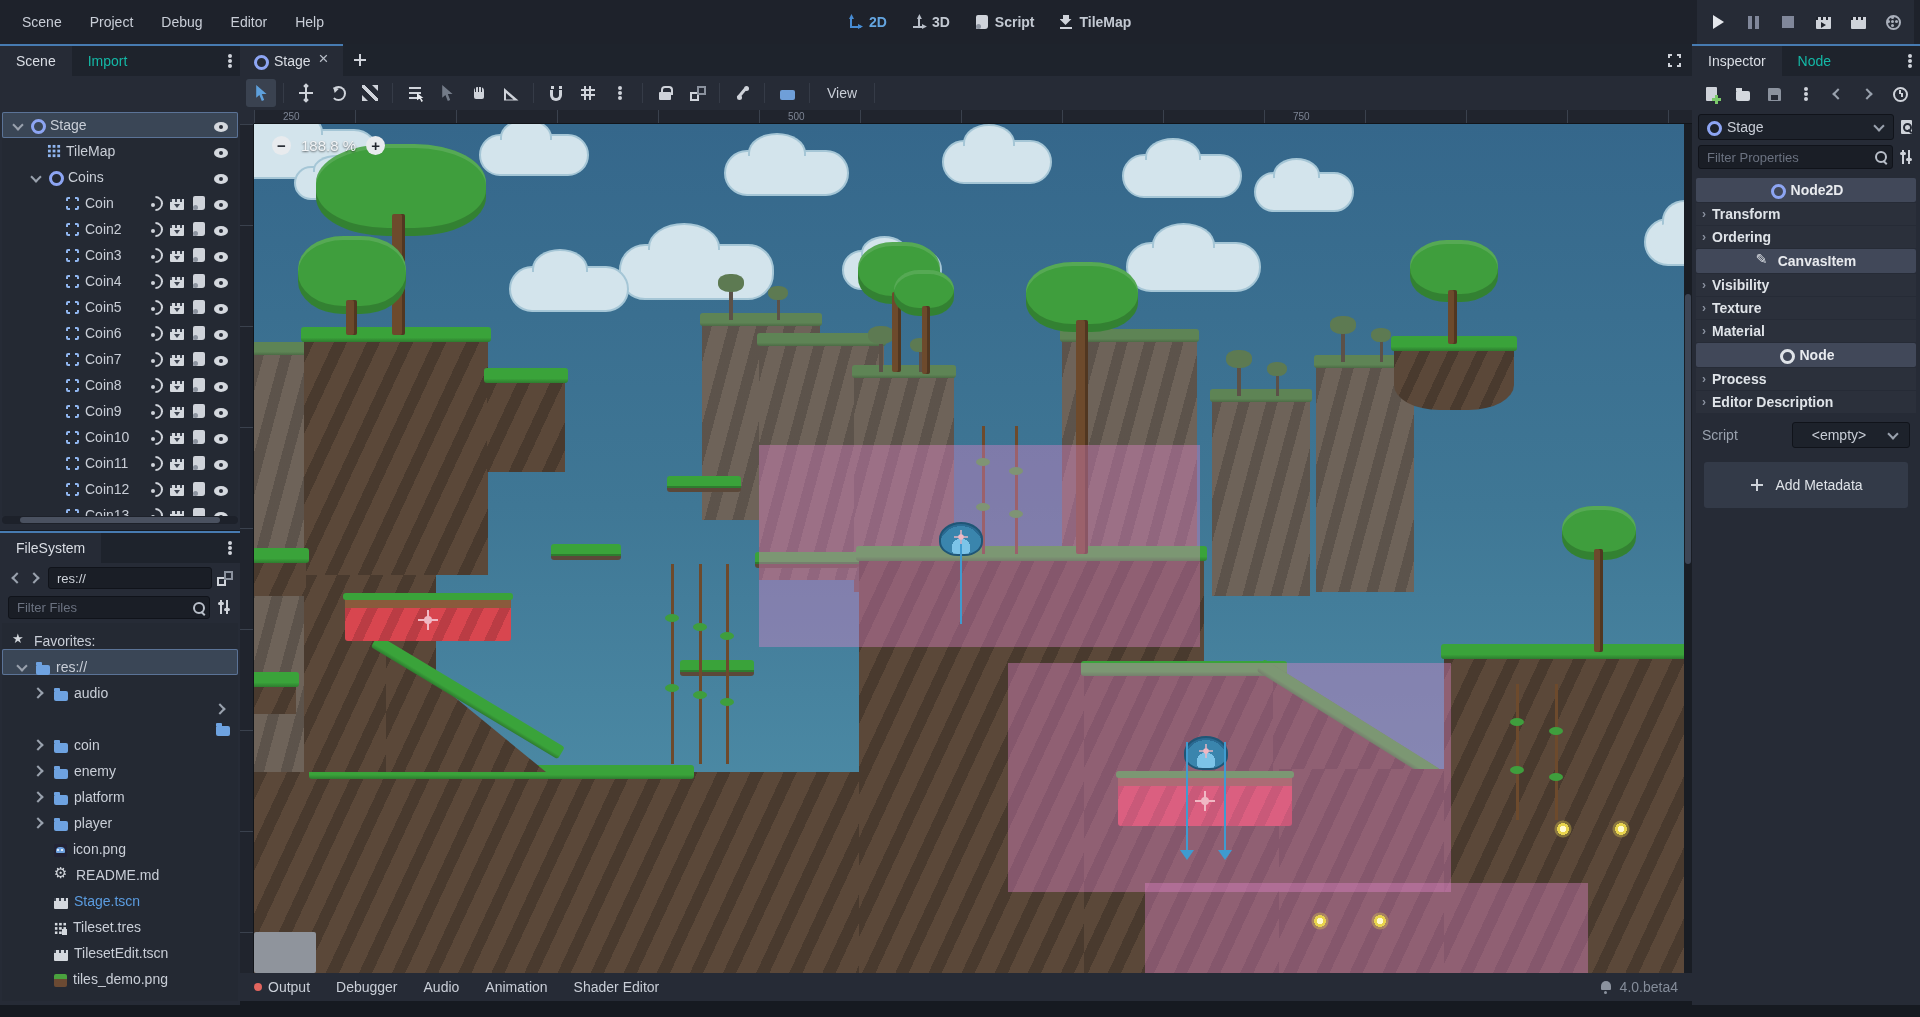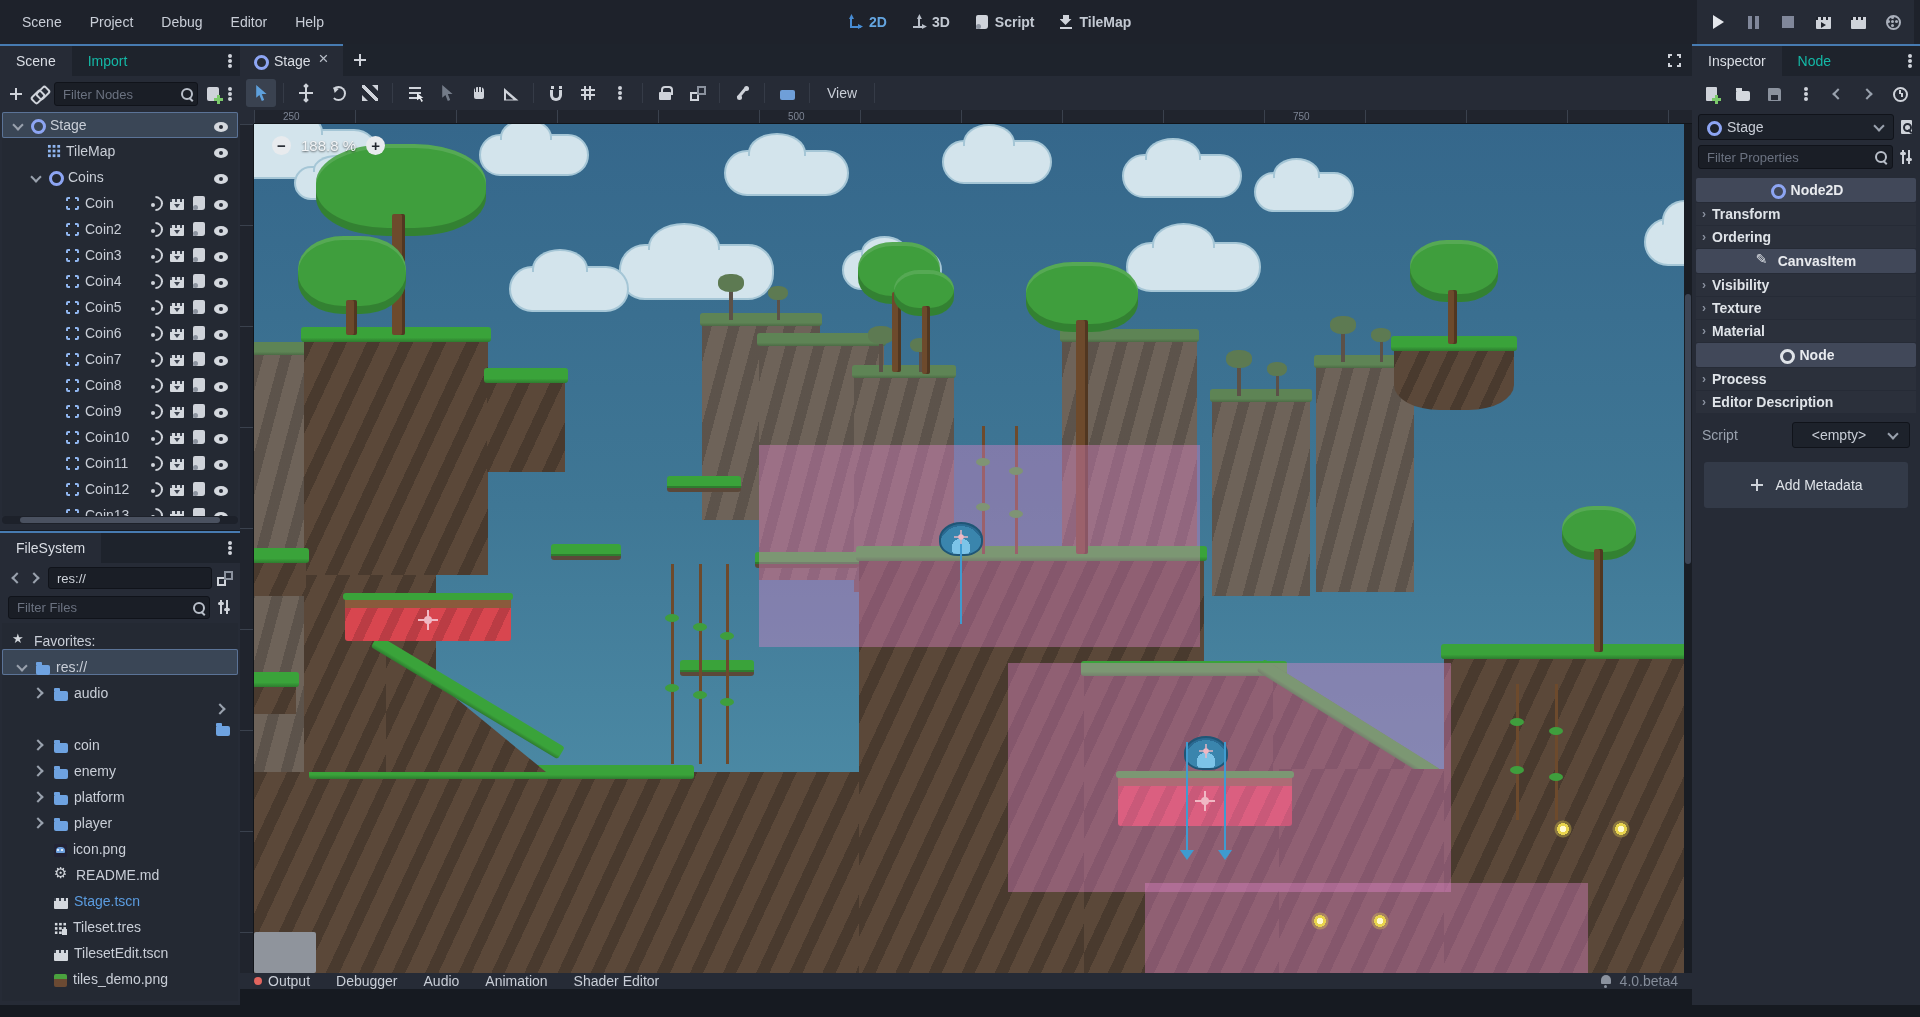--- a/index.html
+++ b/index.html
@@ -264,21 +264,21 @@
   .isec { height:22px; display:flex; align-items:center; gap:6px; padding-left:6px; color:#dfe3e8; font-weight:bold; background:#2b303b; margin-bottom:1px; }
   .isec .arr { color:#8b92a0; font-size:12px; }
   #insp-script-row { display:flex; align-items:center; gap:8px; padding:8px 10px 0; }
   #insp-script-row .slabel { color:#9aa2ae; flex:1; }
   #script-value { display:flex; align-items:center; gap:8px; background:#1d222b; border:1px solid #10131a; border-radius:3px; height:26px; padding:0 8px; color:#c9ced7; width:118px; }
   #script-value .lbl { flex:1; text-align:center; }
   #add-metadata { margin:14px 12px 0; height:46px; width:204px; background:#333a48; border:none; border-radius:3px;
      color:#dfe3e8; font-size:14px; display:flex; align-items:center; justify-content:center; gap:10px; font-family:inherit; }
 
   
-  #bottombar { position:absolute; left:240px; top:973px; width:1452px; height:16px; background:#262b36; display:flex; align-items:center; padding:0 14px; gap:26px; }
+  #bottombar { position:absolute; left:240px; top:973px; width:1452px; height:28px; background:#262b36; display:flex; align-items:center; padding:0 14px; gap:26px; }
   .bitem { display:flex; align-items:center; gap:6px; color:#c9ced7; }
   .reddot { width:8px; height:8px; border-radius:50%; background:#e2655e; }
   #version-area { margin-left:auto; display:flex; align-items:center; gap:6px; color:#848c99; }
 </style>
 </head>
 <body>
 
 <div id="root">
 
   <header id="menubar">
@@ -331,30 +331,20 @@
 
   <aside id="left-col">
     <section id="scene-panel">
       <div class="dock-tabs" id="scene-tabs">
           <div class="dock-tab active">Scene</div>
           <div class="dock-tab">Import</div>
           <div class="tabs-menu">
             <span class="ic ic-dots"></span>
           </div>
         </div>
-      <div id="scene-toolbar">
-        <span class="ic ic-plus"></span>
-        <span class="ic ic-chain"></span>
-        <span class="finput">
-          <input placeholder="Filter Nodes" style="">
-          <span class="ic ic-search"></span>
-        </span>
-        <span class="ic ic-script-add"></span>
-        <span class="ic ic-dots"></span>
-      </div>
       <div id="scene-tree" style="--erase:#242933;">
           <div class="trow sel" style="padding-left: 8px;">
             <span class="ic ic-chev-down exp"></span>
             <span class="ic ic-node2d"></span>
             <span class="lbl">Stage</span>
             <span class="trail">
               <span class="ic ic-eye"></span>
             </span>
           </div>
           <div class="trow" style="padding-left: 26px;">

